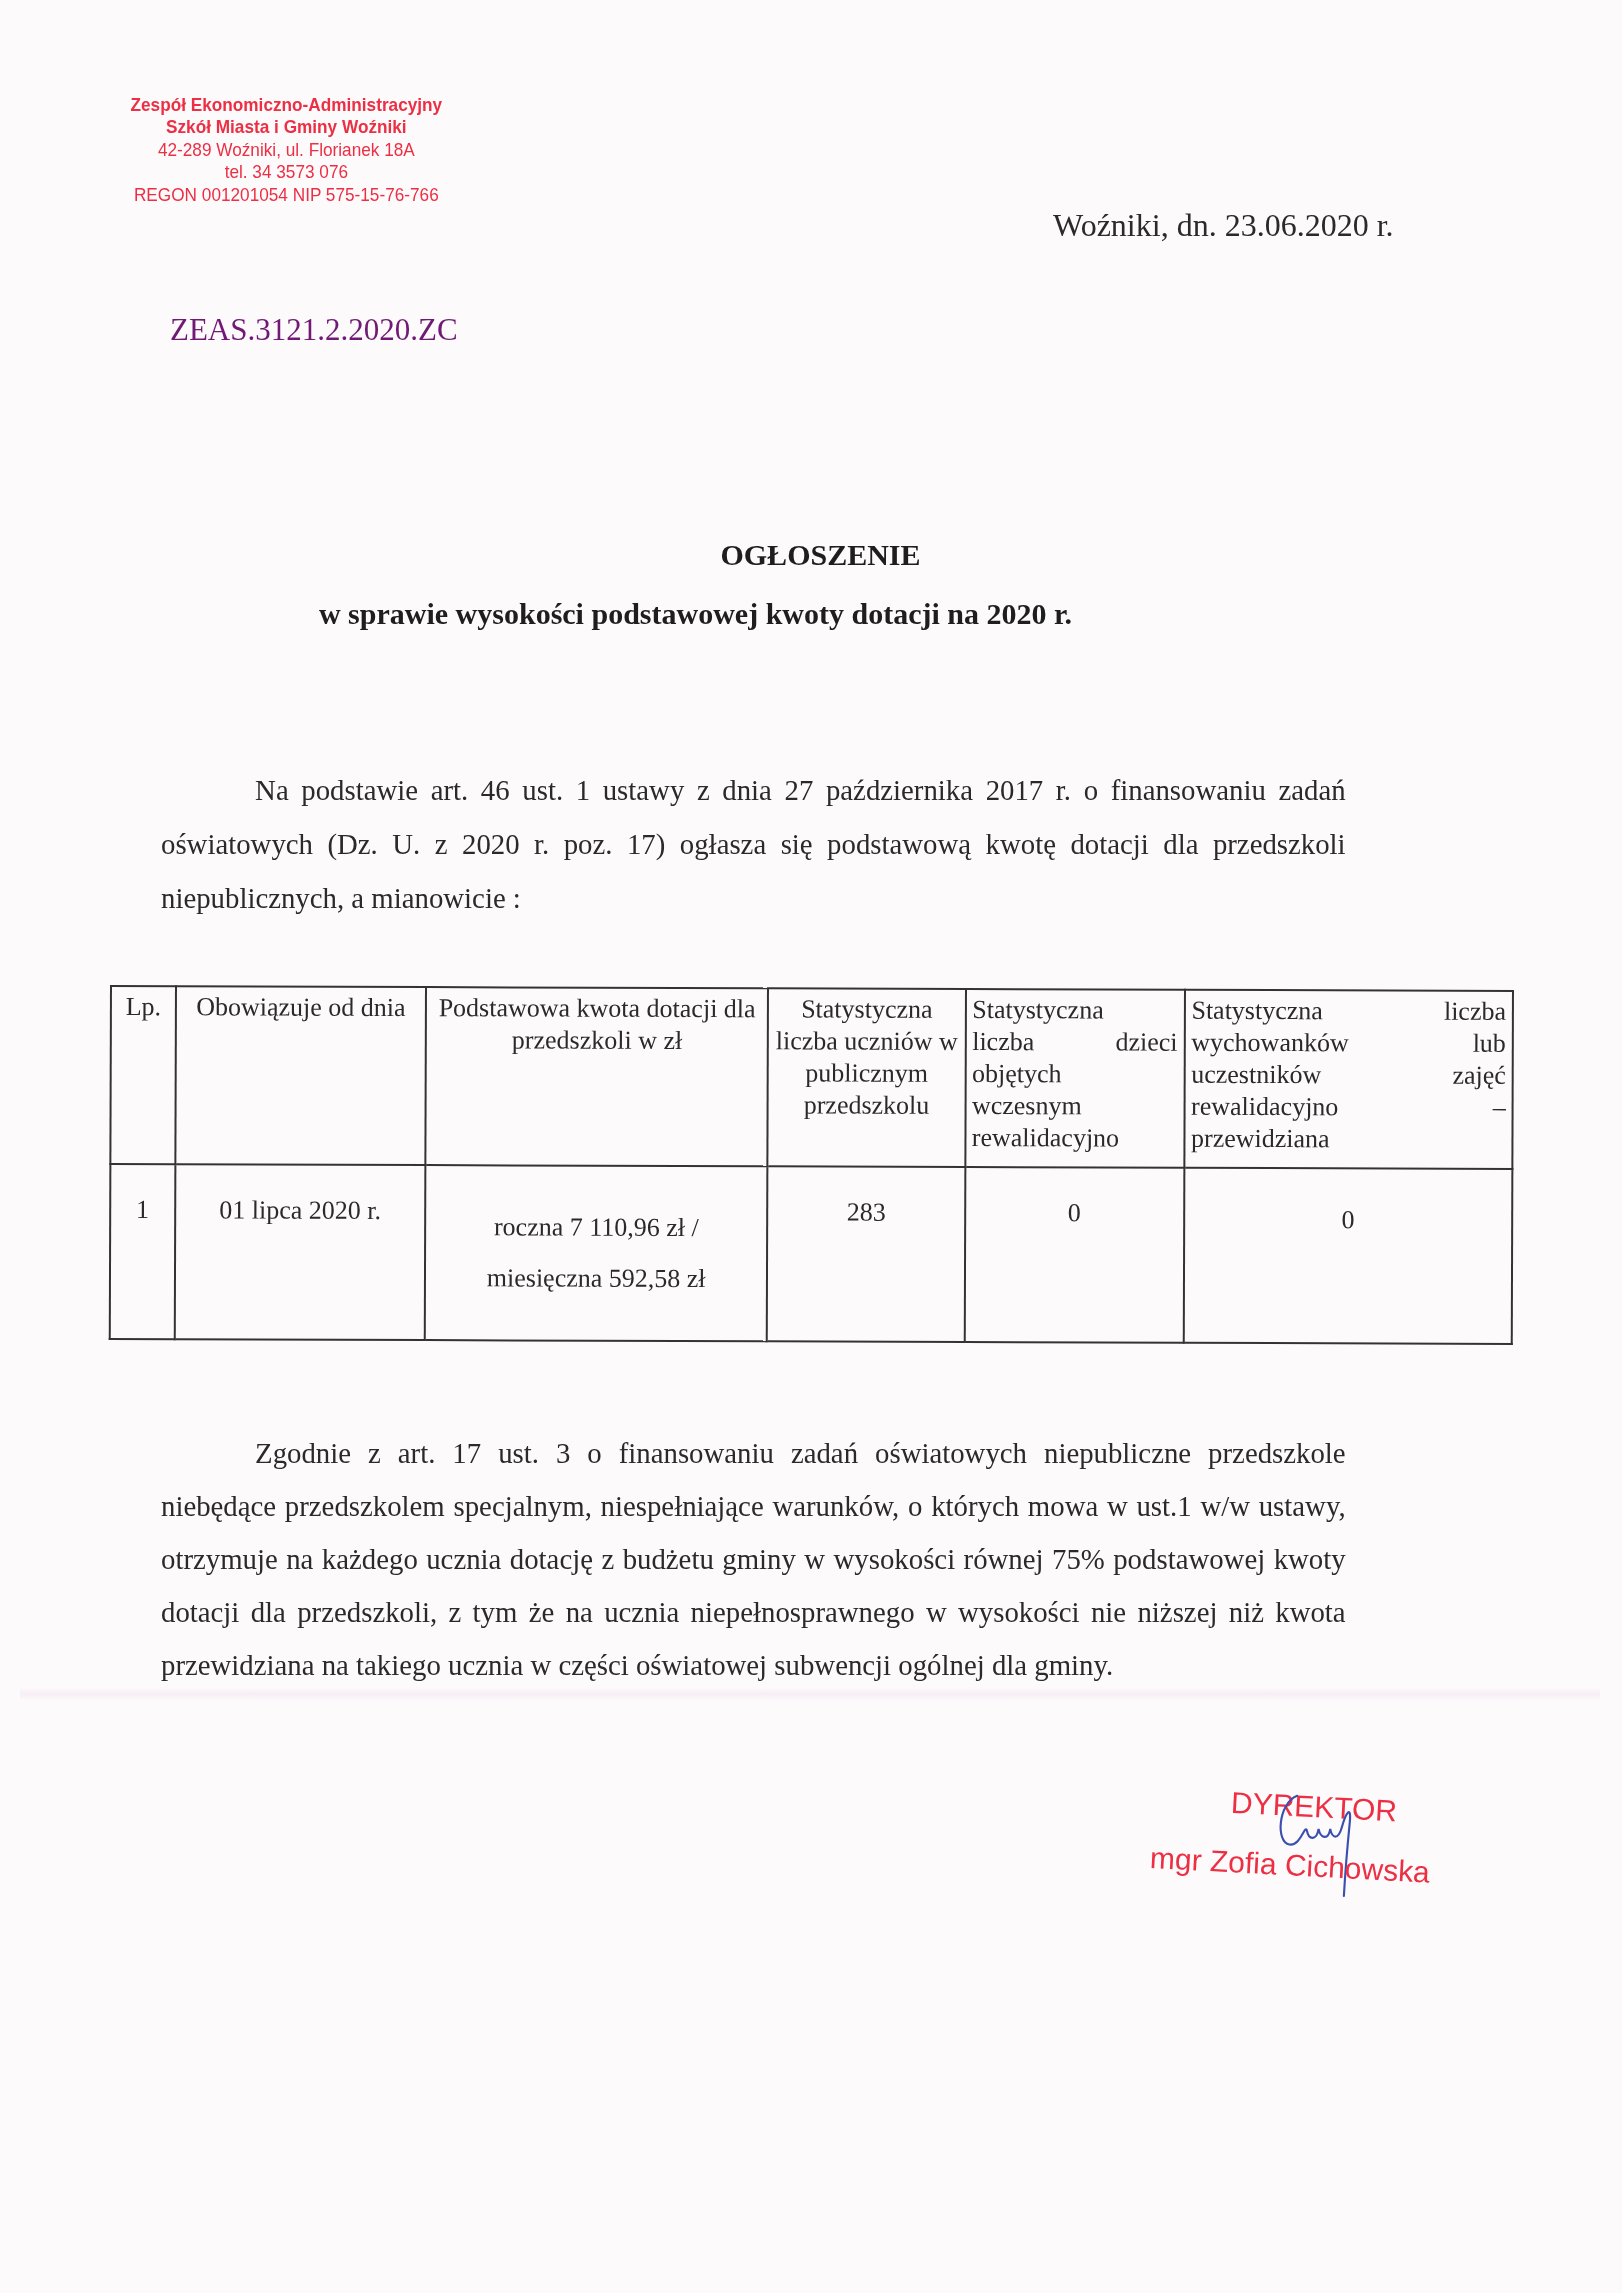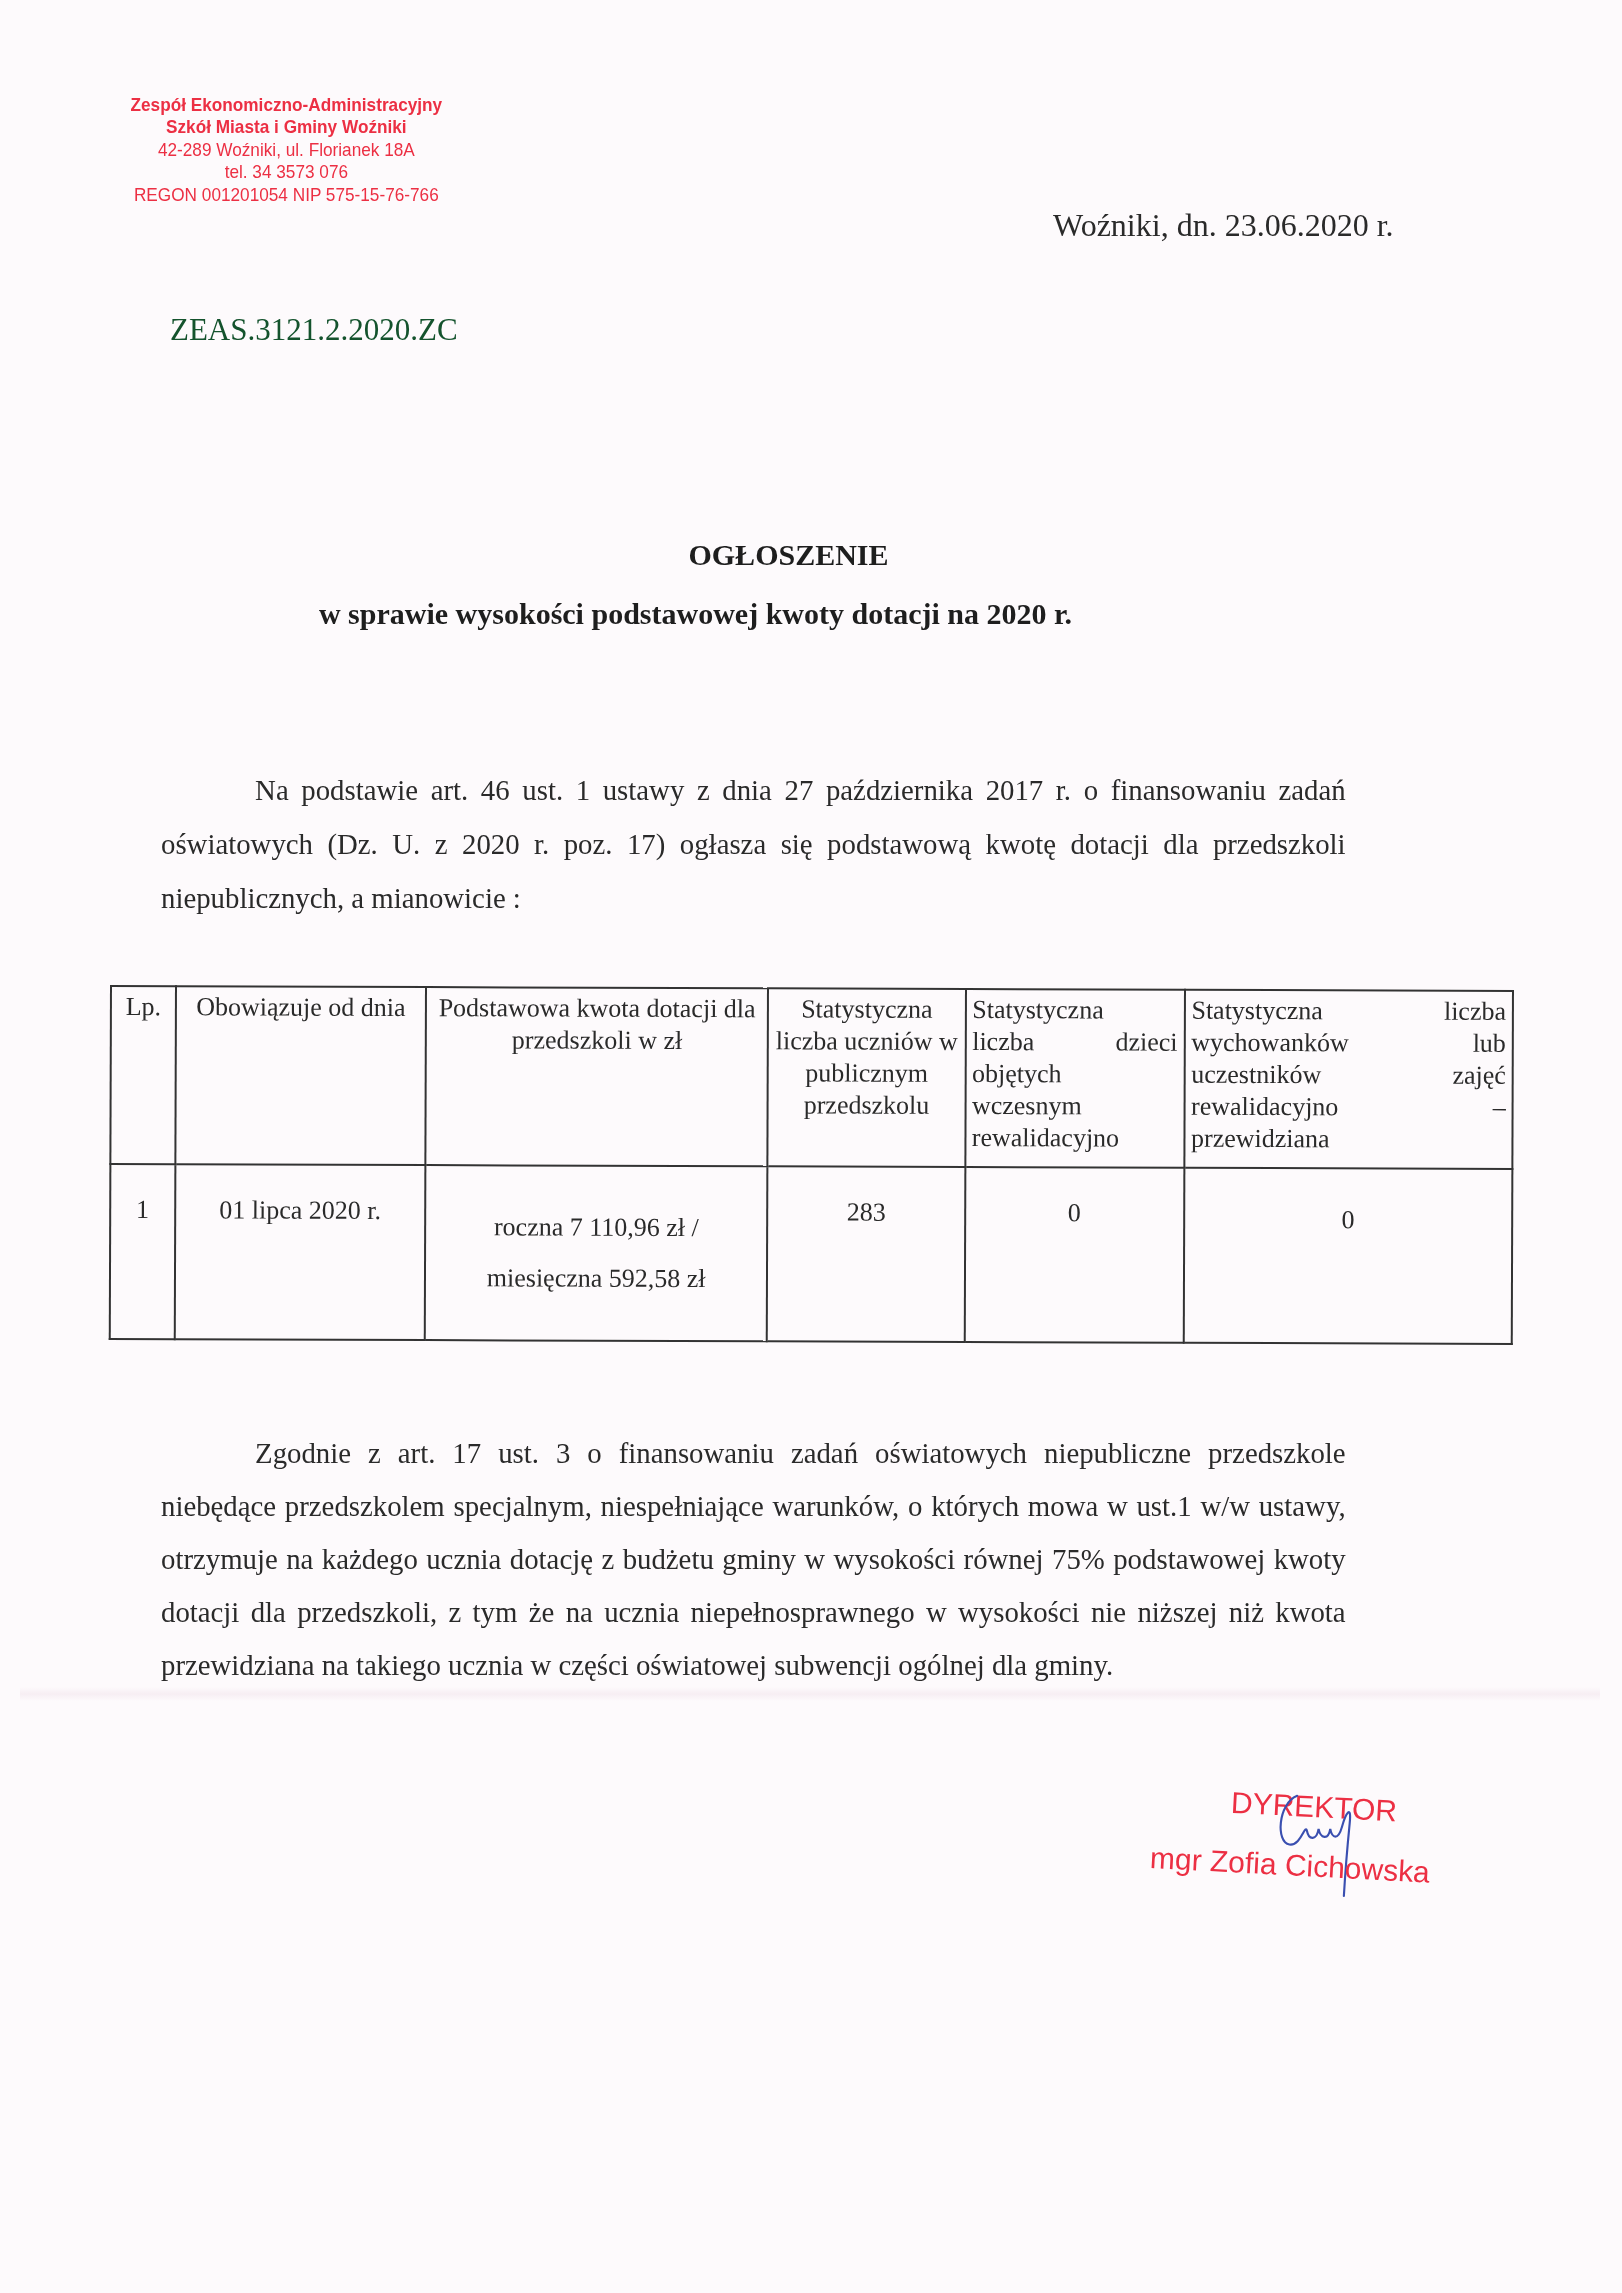--- a/index.html
+++ b/index.html
@@ -19,25 +19,25 @@
     font-size: 18.5px; line-height: 22.4px;
     transform: scaleX(0.93); transform-origin: left top;
   }
   .stamp .b { font-weight: bold; }
   .date {
     position: absolute; left: 1053px; top: 207px;
     font-size: 32px; color: #2a2a2a;
   }
   .ref {
     position: absolute; left: 170px; top: 312px;
-    font-size: 31px; color: #14532d;
+    font-size: 31px; color: #701a75;
   }
   .title {
     position: absolute; left: 0; width: 1577px; top: 538px;
-    text-align: center; font-weight: bold; font-size: 30px;
+    text-align: center; font-weight: bold; font-size: 30px; padding-left: 32px;
   }
   .subtitle {
     position: absolute; left: 0; width: 1391px; top: 597px;
     text-align: center; font-weight: bold; font-size: 30px;
   }
   .para {
     position: absolute; left: 161px; width: 1234px;
     font-size: 30px; line-height: 54px;
     text-align: justify; color: #2a2a2a;
     transform: scaleX(0.96); transform-origin: left top;

